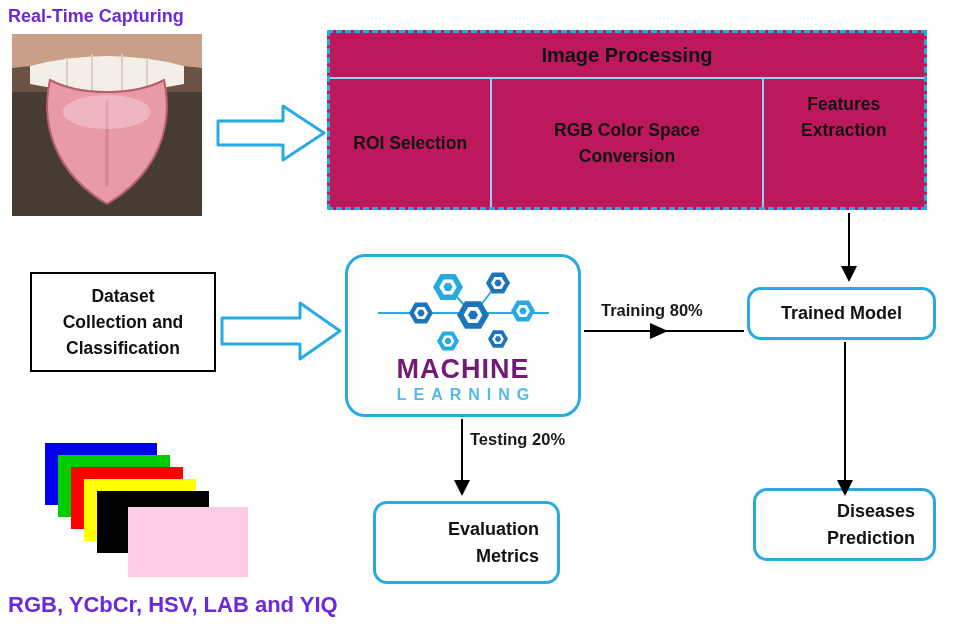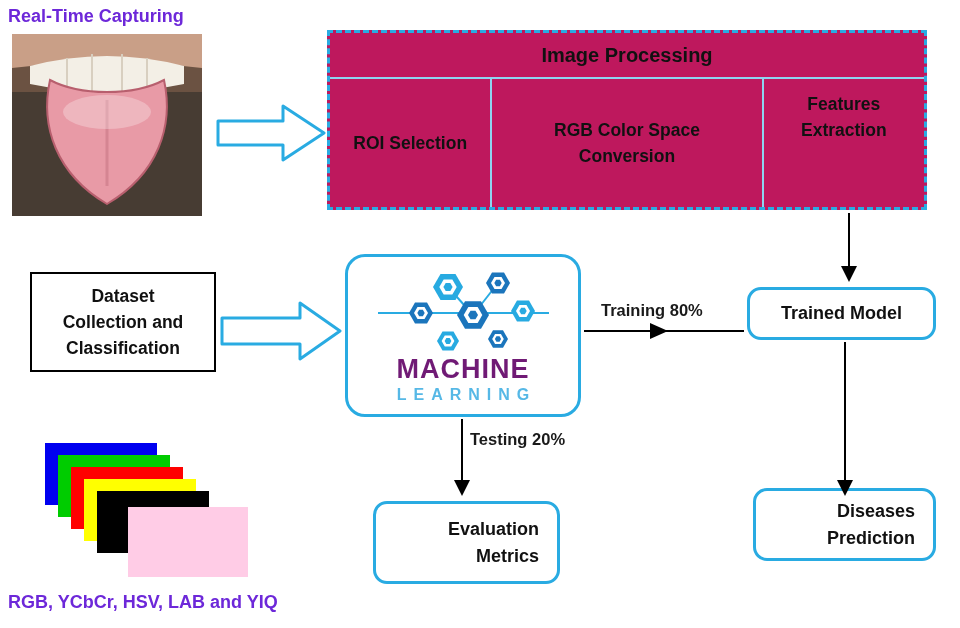--- a/index.html
+++ b/index.html
@@ -56,21 +56,21 @@
   #training-label{left:601px;top:301px;}
   #testing-label{left:470px;top:430px;}
   
   .swatch{position:absolute;width:112px;height:62px;}
   #sw-blue  {left:45px; top:443px;background:#0000F0;}
   #sw-green {left:58px; top:455px;background:#00CC00;}
   #sw-red   {left:71px; top:467px;background:#FF0000;}
   #sw-yellow{left:84px; top:479px;background:#FFFF00;}
   #sw-black {left:97px; top:491px;background:#000000;}
   #sw-pink  {left:128px;top:507px;width:120px;height:70px;background:#FFCCE6;}
-  #caption{left:8px;top:592px;font-size:18px;}
+  #caption{left:8px;top:592px;font-size:22px;}
   #realtime-label{left:8px;top:6px;}
   #edges{left:0;top:0;width:960px;height:628px;pointer-events:none;}
 </style>
 </head>
 <body>
 
 <div id="stage">
 
   <div class="abs label" id="realtime-label">Real-Time Capturing</div>
 

